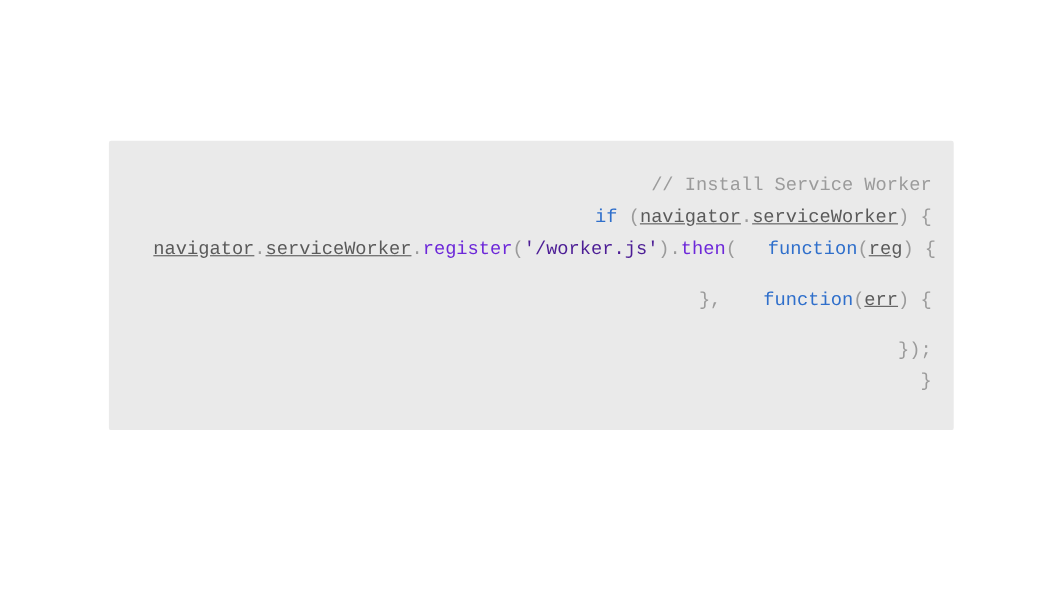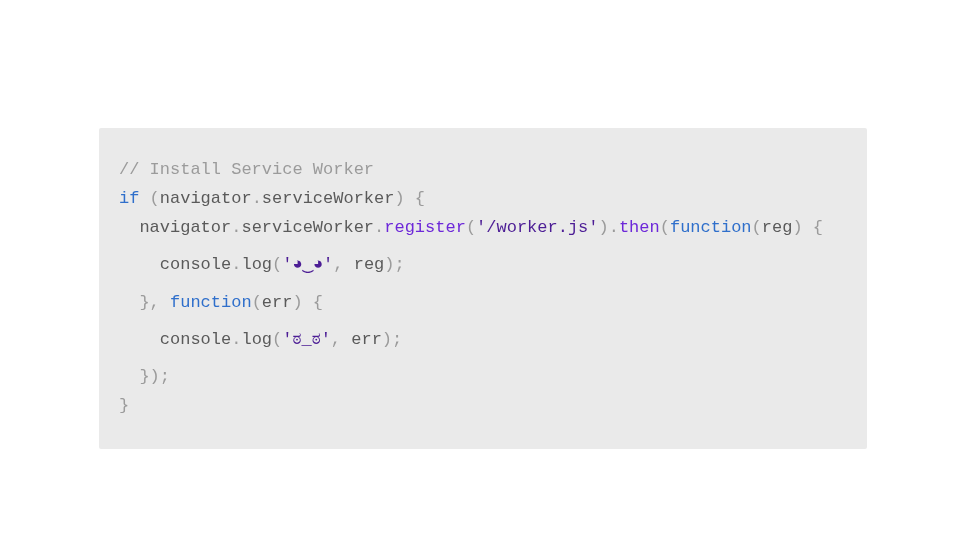--- a/index.html
+++ b/index.html
@@ -18,42 +18,41 @@
     }
     .code-block {
       width: 768px;
       background: #eaeaea;
       padding: 28px 20px 28px 20px;
       font-family: "SFMono-Regular", Consolas, "Liberation Mono", Menlo, monospace;
       font-size: 17px;
       line-height: 1.7;
       color: #333;
       border-radius: 2px;
+      text-align: right;
     }
     .line {
       white-space: pre;
     }
     .c-comment { color: #9b9b9b; }
-    .c-keyword { color: #2f6fcb; }
+    .c-keyword { color: #2f6fcb; margin-left: 28px; }
     .c-default { color: #5a5a5a; }
     .c-punct { color: #9b9b9b; }
-    .c-ident { color: #5a5a5a; }
+    .c-ident { color: #5a5a5a; text-decoration: underline; }
     .c-method { color: #6d28d9; }
     .c-string { color: #4c1d95; }
     .blank-line { height: 0.5em; }
   </style>
 </head>
 <body>
 
 <div class="code-block">
   <div class="line"><span class="c-comment">// Install Service Worker</span></div>
   <div class="line"><span class="c-keyword">if</span><span class="c-default"> </span><span class="c-punct">(</span><span class="c-ident">navigator</span><span class="c-punct">.</span><span class="c-ident">serviceWorker</span><span class="c-punct">)</span><span class="c-punct"> {</span></div>
   <div class="line"><span class="c-default">  </span><span class="c-ident">navigator</span><span class="c-punct">.</span><span class="c-ident">serviceWorker</span><span class="c-punct">.</span><span class="c-method">register</span><span class="c-punct">(</span><span class="c-string">'/worker.js'</span><span class="c-punct">)</span><span class="c-punct">.</span><span class="c-method">then</span><span class="c-punct">(</span><span class="c-keyword">function</span><span class="c-punct">(</span><span class="c-ident">reg</span><span class="c-punct">)</span><span class="c-punct"> {</span></div>
   <div class="blank-line"></div>
-  <div class="line"><span class="c-default">    </span><span class="c-ident">console</span><span class="c-punct">.</span><span class="c-ident">log</span><span class="c-punct">(</span><span class="c-string">'◕‿◕'</span><span class="c-punct">,</span><span class="c-default"> </span><span class="c-ident">reg</span><span class="c-punct">)</span><span class="c-punct">;</span></div>
   <div class="blank-line"></div>
   <div class="line"><span class="c-default">  </span><span class="c-punct">}</span><span class="c-punct">,</span><span class="c-default"> </span><span class="c-keyword">function</span><span class="c-punct">(</span><span class="c-ident">err</span><span class="c-punct">)</span><span class="c-punct"> {</span></div>
   <div class="blank-line"></div>
-  <div class="line"><span class="c-default">    </span><span class="c-ident">console</span><span class="c-punct">.</span><span class="c-ident">log</span><span class="c-punct">(</span><span class="c-string">'ಠ_ಠ'</span><span class="c-punct">,</span><span class="c-default"> </span><span class="c-ident">err</span><span class="c-punct">)</span><span class="c-punct">;</span></div>
   <div class="blank-line"></div>
   <div class="line"><span class="c-default">  </span><span class="c-punct">}</span><span class="c-punct">)</span><span class="c-punct">;</span></div>
   <div class="line"><span class="c-punct">}</span></div>
 </div>
 
 </body></html>

